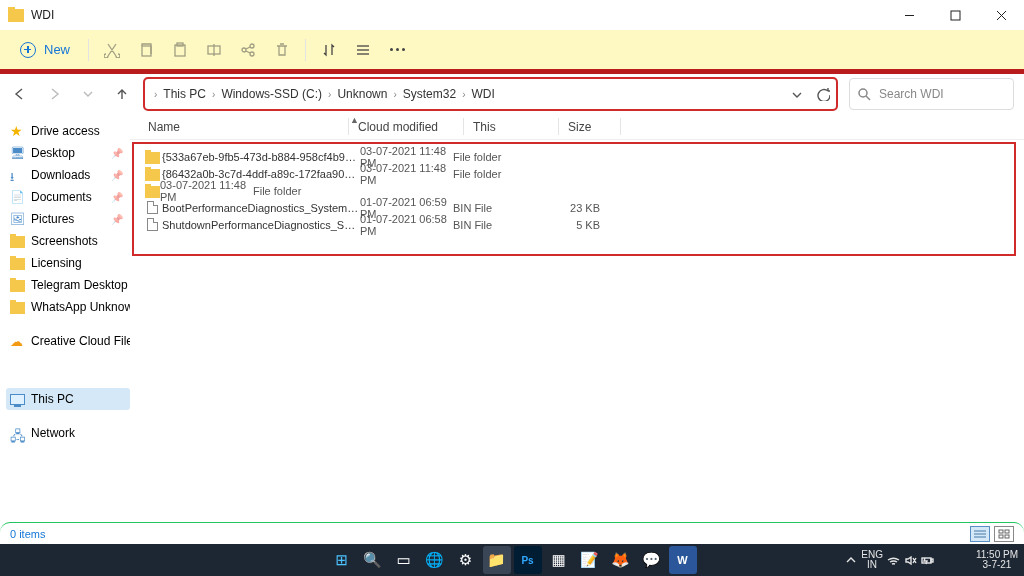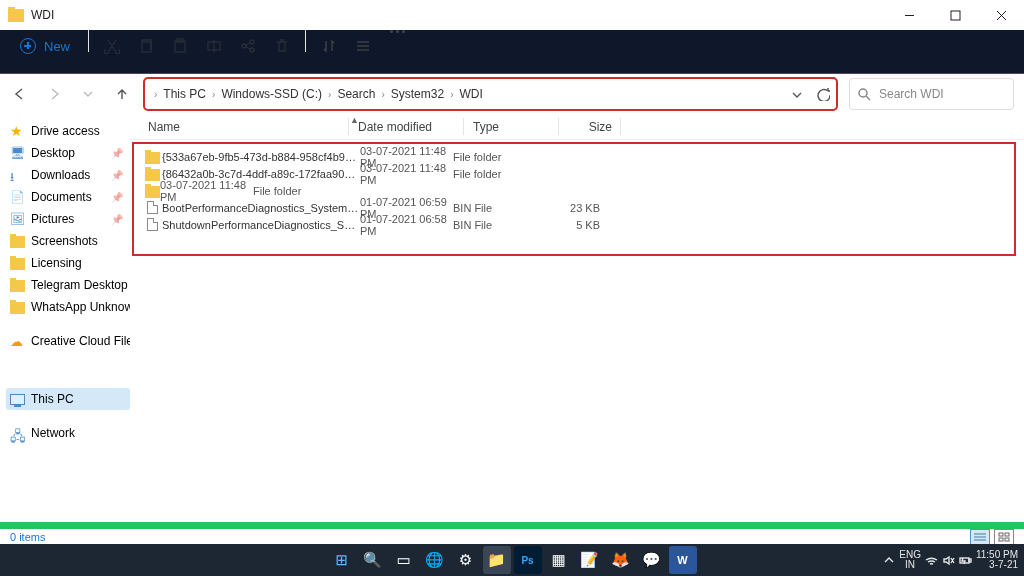--- a/index.html
+++ b/index.html
@@ -8,21 +8,21 @@
 
 .titlebar { height: 30px; background: #fff; display: flex; align-items: center; position: relative; }
 .titlebar .icon { width: 16px; height: 13px; background: #f5c74a; margin: 0 7px 0 8px; position:relative; }
 .titlebar .icon::before { content:""; position:absolute; top:-2px; left:0; width:7px; height:2px; background:#f5c74a;}
 .titlebar .title { font-size: 12px; color:#222; }
 .winbtns { margin-left:auto; display:flex; }
 .winbtn { width:46px; height:30px; display:flex; align-items:center; justify-content:center; }
 .winbtn svg { width:11px; height:11px; stroke:#222; stroke-width:1; fill:none; }
 
 
-.toolbar { height:44px; background:#0f172a; border-bottom:1px solid #b91c1c; display:flex; align-items:flex-start; padding:0 8px; }
+.toolbar { height:44px; background:#fef9c3; border-bottom:5px solid #b91c1c; display:flex; align-items:center; padding:0 8px; }
 .newbtn { display:flex; align-items:center; gap:8px; padding:0 12px; height:32px; border-radius:4px; }
 .newbtn .plus { width:16px; height:16px; border:1.6px solid #1576d6; border-radius:50%; position:relative; }
 .newbtn .plus::before, .newbtn .plus::after { content:""; position:absolute; background:#1576d6; }
 .newbtn .plus::before { left:3px; top:6px; width:7px; height:1.6px; }
 .newbtn .plus::after  { left:6px; top:3px; width:1.6px; height:7px; }
 .newbtn span { font-size:13px; color:#1576d6; }
 .sep { width:1px; height:22px; background:#e3e3e3; margin:0 6px; }
 .tbtn { width:34px; height:32px; display:flex; align-items:center; justify-content:center; opacity:.5; }
 .tbtn svg { width:16px; height:16px; stroke:#444; fill:none; stroke-width:1.3; }
 .tbtn.active { opacity:1; }
@@ -60,47 +60,47 @@
 .net-ic { color:#4b8cc8; font-size:14px; }
 .cloud-ic{ color:#f29a12; font-size:13px; }
 
 
 .filepane { flex:1; display:flex; flex-direction:column; }
 .cols { display:flex; height:26px; align-items:center; border-bottom:1px solid #eee; font-size:12px; color:#444; padding-left:10px; position:relative; }
 .col { padding:0 8px; }
 .col.name { width:210px; }
 .col.date { width:115px; }
 .col.type { width:95px; }
-.col.size { width:60px; text-align:right; }
+.col.size { width:60px; text-align:left; }
 .colsep { position:absolute; top:4px; bottom:4px; width:1px; background:#e5e5e5; }
 .sortup { position:absolute; left:220px; top:1px; font-size:9px; color:#666; }
 
 .filelist { padding:4px 0 0 10px; outline:2px solid #d12a2a; margin:4px 10px 0 4px; min-height:110px; }
 .row { display:flex; align-items:center; height:17px; font-size:11px; color:#333; }
 .row .ic { width:16px; display:flex; justify-content:center; }
 .row .nm { width:200px; white-space:nowrap; overflow:hidden; text-overflow:ellipsis; padding-left:2px; }
 .row .dt { width:93px; color:#555; }
 .row .tp { width:95px; color:#555; }
 .row .sz { width:60px; text-align:right; color:#555; padding-right:8px; }
 .file-ic { width:11px; height:13px; border:1px solid #888; background:#fff; position:relative; }
 .file-ic::after{content:"";position:absolute;right:-1px;top:-1px;width:4px;height:4px;background:#fff;border-left:1px solid #888;border-bottom:1px solid #888;}
 
 
-.status { position:absolute; left:0; right:0; bottom:32px; height:22px; background:#fff; border-top:7px solid #22c55e; display:flex; align-items:center; padding:0 10px; font-size:11px; color:#1576d6; }
+.status { position:absolute; left:0; right:0; bottom:32px; height:22px; background:#fff; border-top:1px solid #22c55e; display:flex; align-items:center; padding:0 10px; font-size:11px; color:#1576d6;border-radius:10px; }
 .viewicons { margin-left:auto; display:flex; gap:4px; }
 .viewbtn { width:20px; height:16px; border:1px solid #888; display:flex; align-items:center; justify-content:center; }
 .viewbtn.active{ background:#d4e8f7; border-color:#5a8fc5; }
 
 
 .taskbar { position:absolute; left:0; right:0; bottom:0; height:32px; background:#1d2733; display:flex; align-items:center; }
 .taskcenter { margin:0 auto; display:flex; gap:3px; }
 .tico { width:28px; height:28px; border-radius:3px; display:flex; align-items:center; justify-content:center; font-size:15px; color:#fff; }
 .tray { position:absolute; right:6px; display:flex; align-items:center; gap:4px; color:#e5e5e5; font-size:10px; }
 .tray .lang { text-align:center; line-height:10px; }
-.tray .clock { text-align:right; line-height:10px; }
+.tray .clock { text-align:center; line-height:10px;margin-left:38px; }
 .tray svg { width:13px; height:13px; stroke:#e5e5e5; fill:none; stroke-width:1.4; }
 </style>
 </head>
 <body>
 
 <div class="titlebar">
   <div class="icon"></div>
   <div class="title">WDI</div>
   <div class="winbtns">
     <div class="winbtn">
@@ -206,21 +206,21 @@
       </svg>
     </div>
 
   <div class="addrbox highlight">
     <div class="crumbs">
       <span class="chev">›</span>
       <span>This PC</span>
         <span class="chev">›</span>
       <span>Windows-SSD (C:)</span>
         <span class="chev">›</span>
-      <span>Search</span>
+      <span>Unknown</span>
         <span class="chev">›</span>
       <span>System32</span>
         <span class="chev">›</span>
       <span>WDI</span>
     </div>
     <div class="addrright">
       <svg>
           <path d="M3 5l4 4 4-4"></path>
         </svg>
       <svg>
@@ -298,23 +298,23 @@
         <span class="sbicon net-ic">🖧</span>
         <span>Network</span>
       </div>
   </div>
 
   <div class="filepane">
     <div class="cols">
       <div class="col name">Name</div>
       <span class="sortup">▲</span>
       <div class="colsep" style="left:218px"></div>
-      <div class="col date">Date modified</div>
+      <div class="col date">Cloud modified</div>
       <div class="colsep" style="left:333px"></div>
-      <div class="col type">Type</div>
+      <div class="col type">This</div>
       <div class="colsep" style="left:428px"></div>
       <div class="col size">Size</div>
       <div class="colsep" style="left:490px"></div>
     </div>
 
     <div class="filelist">
       <div class="row">
           <span class="ic">
             <span class="folder-ic"></span>
           </span>

